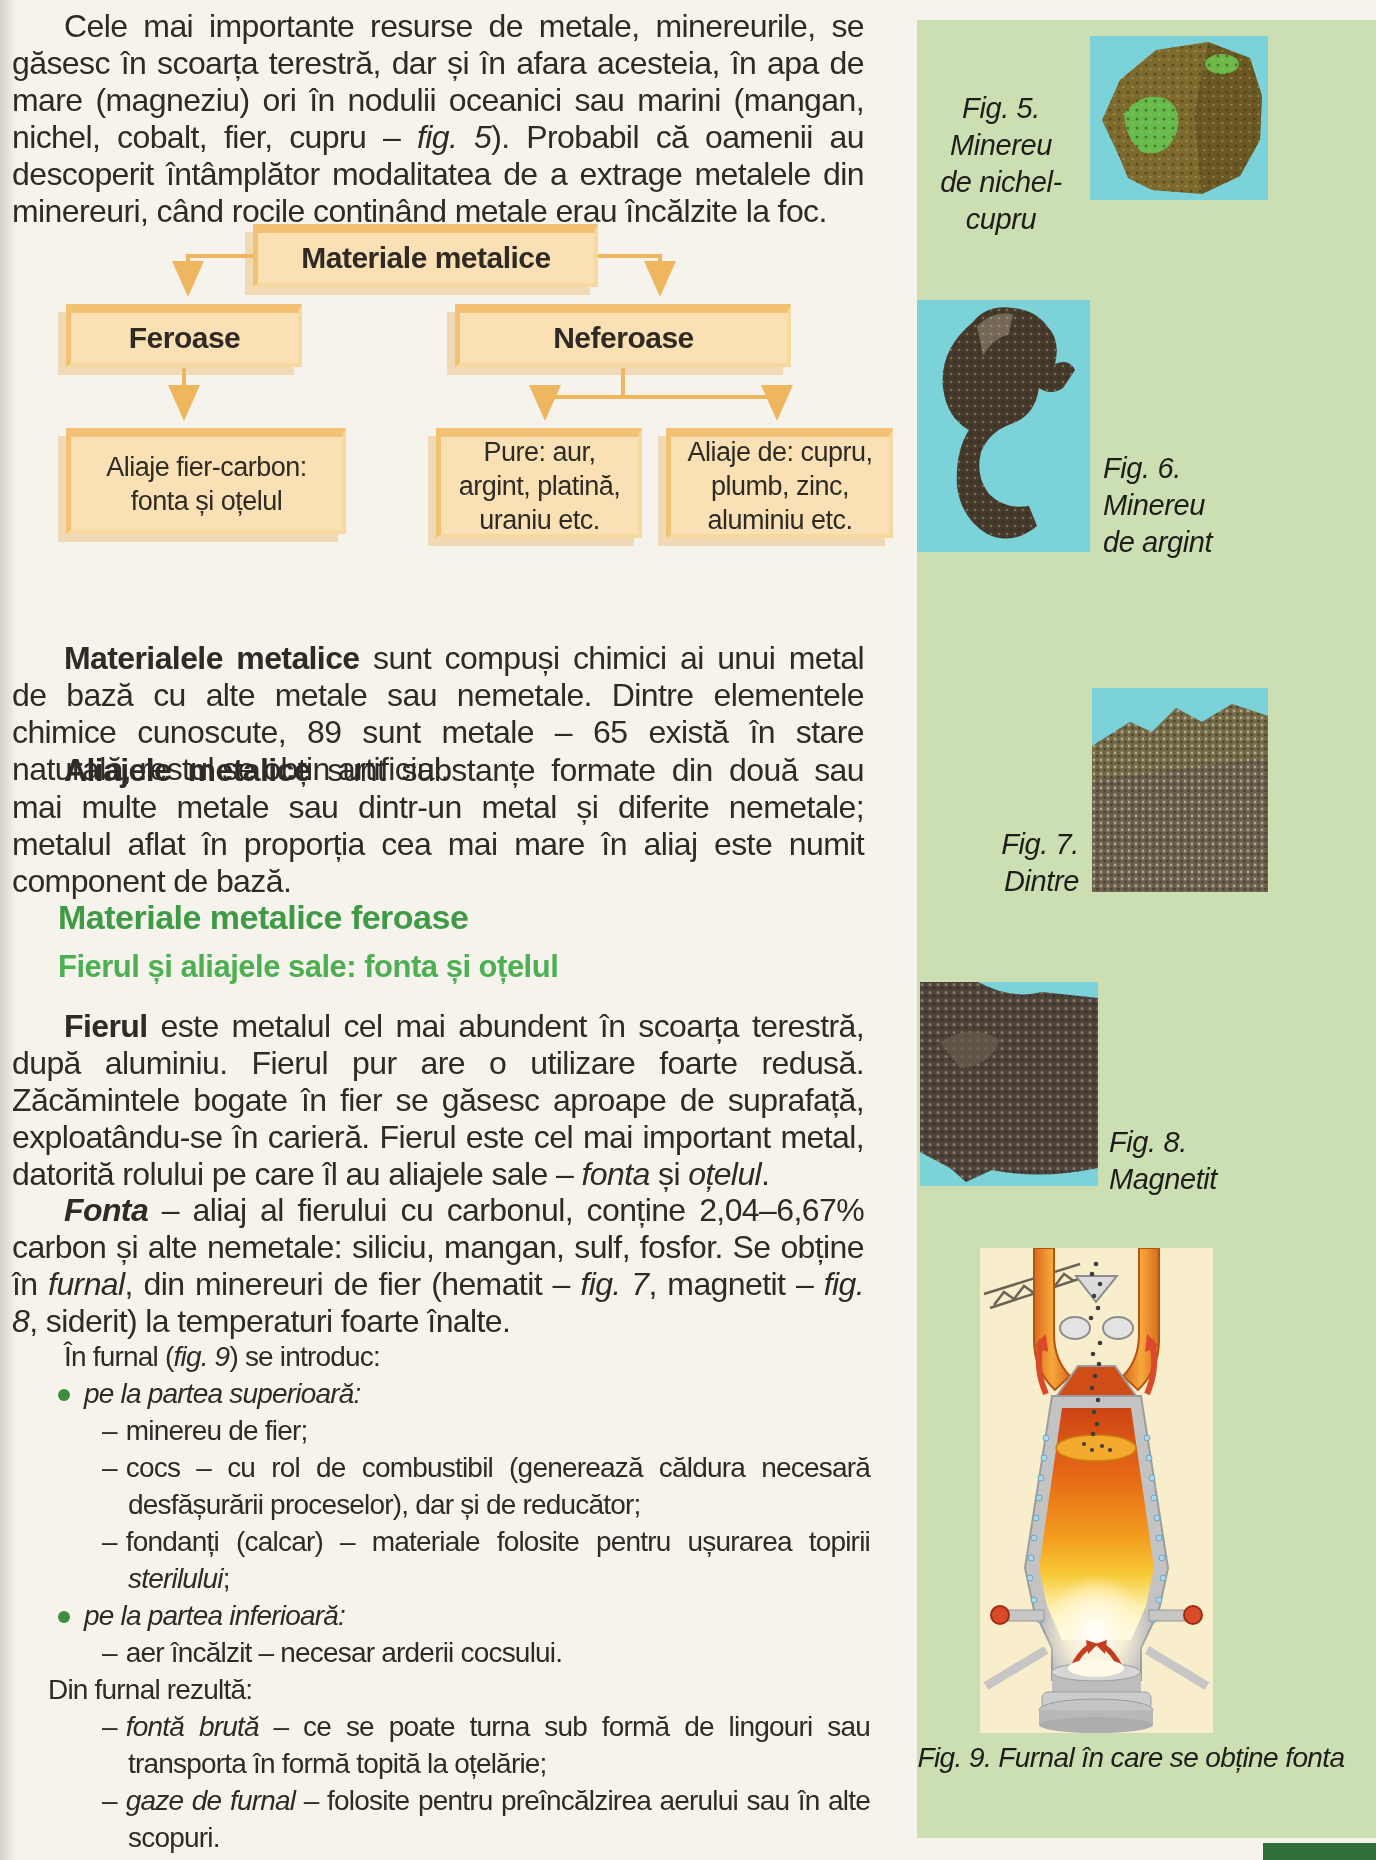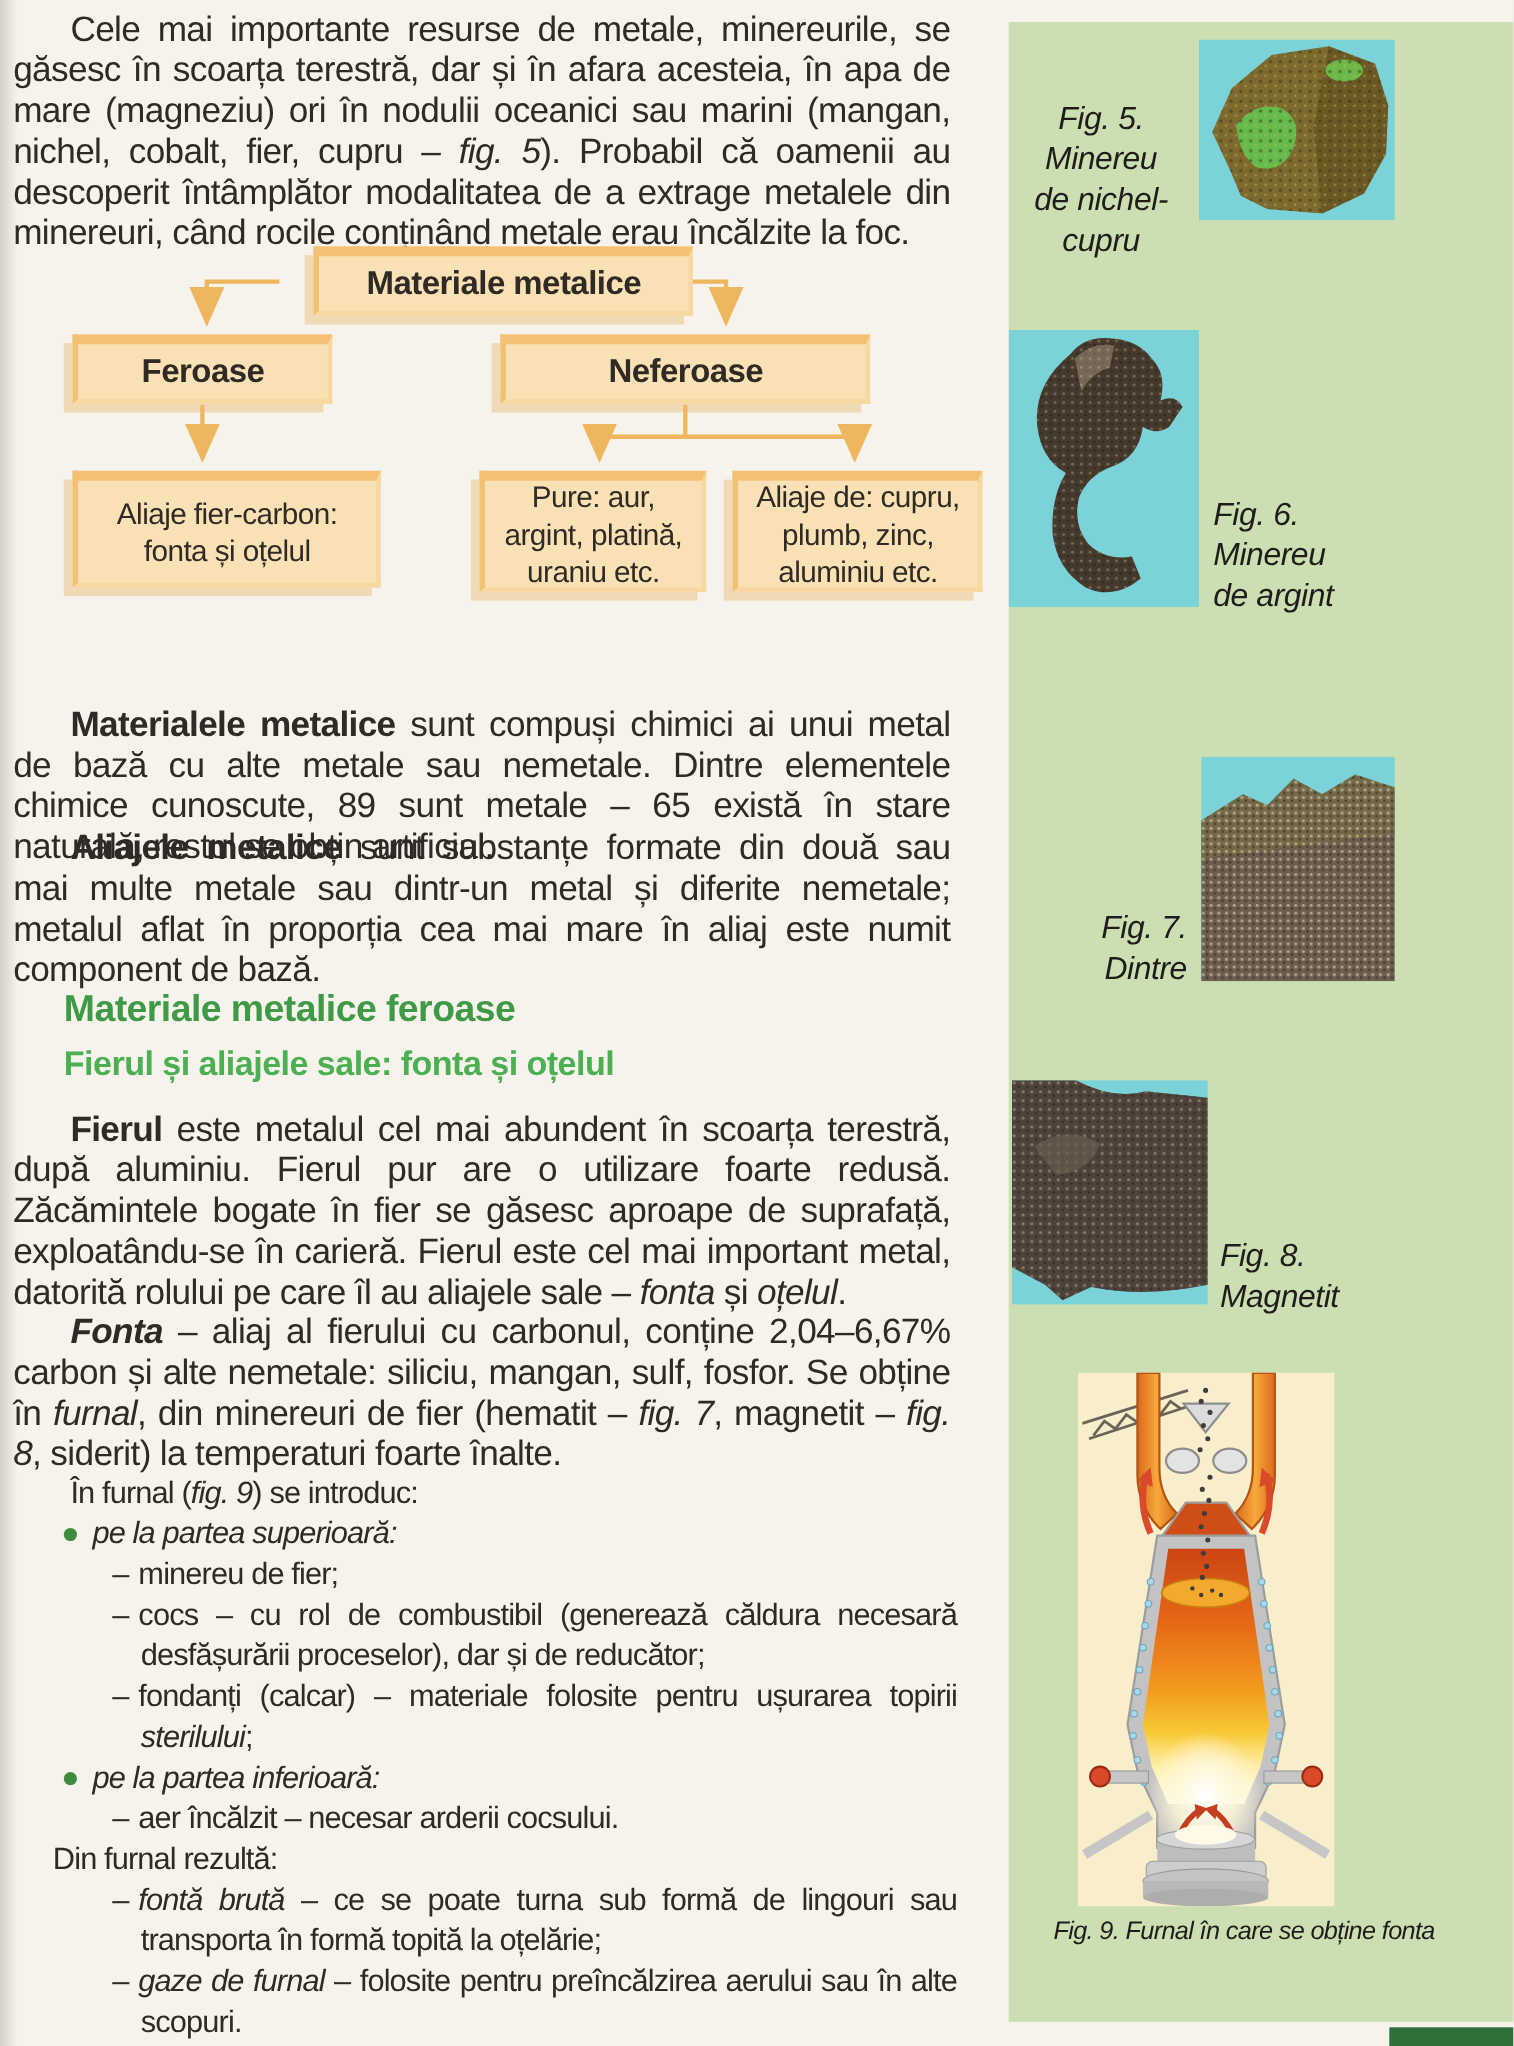--- a/index.html
+++ b/index.html
@@ -40,21 +40,21 @@
   .lb.plain{padding-left:36px;}
   
   .sidebar{position:absolute;left:917px;top:20px;width:459px;height:1818px;background:#cbdfb2;}
   .figimg{position:absolute;}
   .figcap{position:absolute;font-style:italic;font-size:29px;line-height:37px;
         color:#1f1d1a;letter-spacing:-0.4px;}
   .cap-r{text-align:right;}
   .cap-l{text-align:left;}
   .furnace-panel{position:absolute;left:63px;top:1228px;width:233px;height:485px;background:#f8eecb;}
   .fig9cap{position:absolute;left:0px;top:1722px;width:428px;text-align:center;
-        font-style:italic;font-size:23px;color:#1f1d1a;letter-spacing:-0.6px;}
+        font-style:italic;font-size:28px;color:#1f1d1a;letter-spacing:-0.6px;}
   .corner-strip{position:absolute;left:1263px;top:1843px;width:113px;height:17px;background:#2f6f3a;}
 </style>
 </head>
 <body>
 
 <div class="page">
   <div class="gutter"></div>
 
   <p class="body indent" style="top:8px;"><span>Cele mai importante resurse de metale, minereurile, se găsesc în scoarța terestră, dar și în afara acesteia, în apa de mare (magneziu) ori în nodulii oceanici sau marini (mangan, nichel, cobalt, fier, cupru – </span><i>fig. 5</i><span>). Probabil că oamenii au descoperit întâmplător modalitatea de a extrage metalele din minereuri, când rocile conținând metale erau încălzite la foc.</span></p>
 
@@ -67,21 +67,21 @@
       </defs>
       <g stroke="#eeb75f" stroke-width="4" fill="none">
         <path d="M214,41 H148 V78" marker-end="url(#arr)"></path>
         <path d="M558,41 H620 V78" marker-end="url(#arr)"></path>
         <path d="M144,153 V202" marker-end="url(#arr)"></path>
         <path d="M583,153 V182 M505,182 H737 M505,182 V202 M737,182 V202"></path>
         <path d="M505,186 V202" marker-end="url(#arr)"></path>
         <path d="M737,186 V202" marker-end="url(#arr)"></path>
       </g>
     </svg>
-    <div class="fc-box" style="left:213px;top:9px;width:345px;height:63px;margin-left:32px;">
+    <div class="fc-box" style="left:213px;top:9px;width:345px;height:63px;">
       <span class="fc-title">Materiale metalice</span>
     </div>
     <div class="fc-box" style="left:26px;top:89px;width:236px;height:63px;">
       <span class="fc-title">Feroase</span>
     </div>
     <div class="fc-box" style="left:415px;top:89px;width:336px;height:63px;">
       <span class="fc-title">Neferoase</span>
     </div>
     <div class="fc-box" style="left:26px;top:213px;width:280px;height:106px;">
       <span class="fc-line">Aliaje fier-carbon:</span>

